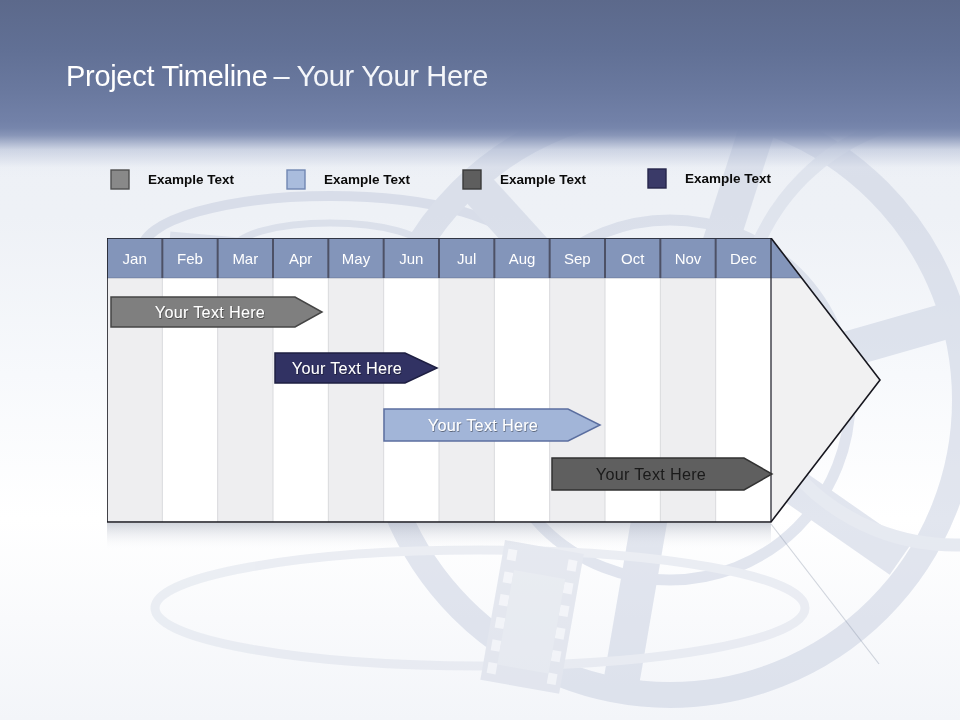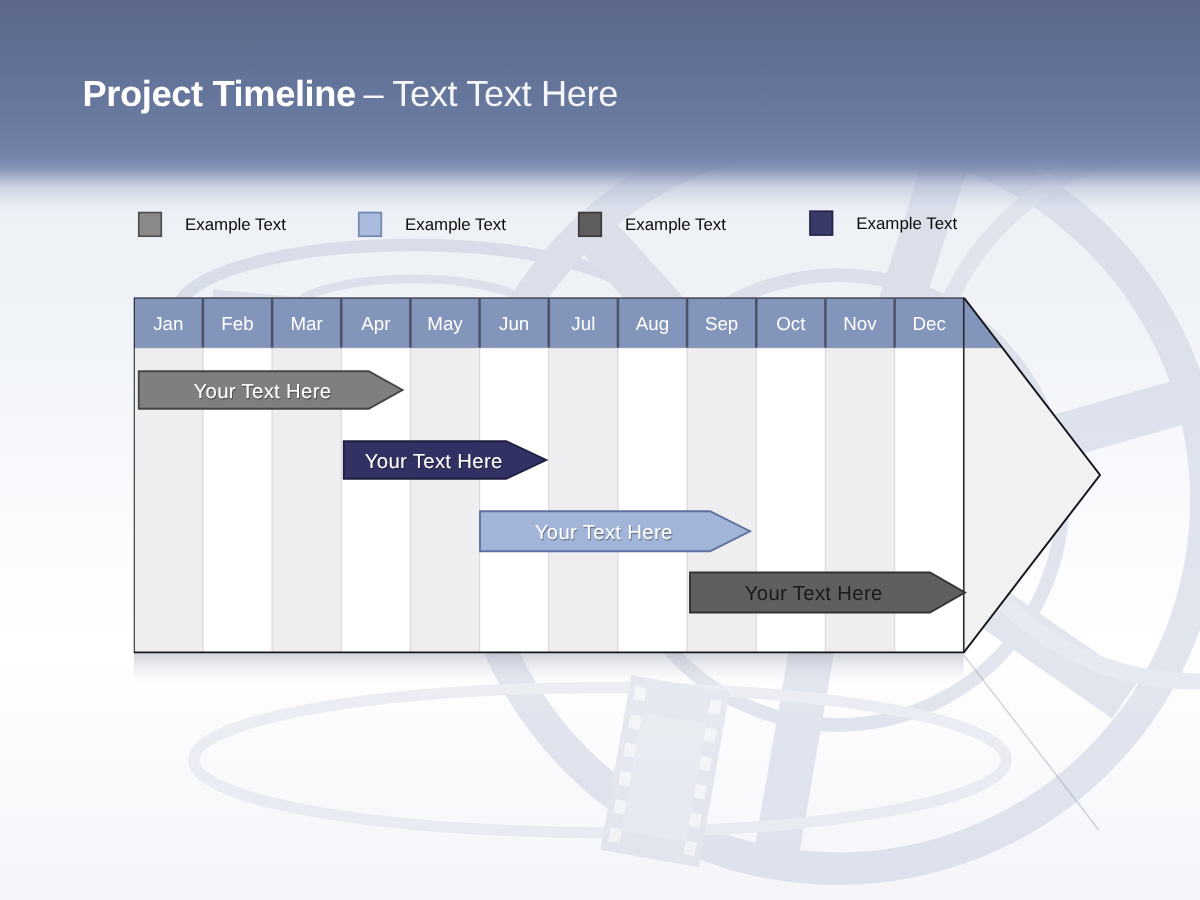--- a/index.html
+++ b/index.html
@@ -15,26 +15,26 @@
     position:absolute;left:0;top:0;width:960px;height:178px;z-index:1;
     background:linear-gradient(180deg,
       #5c698b 0%, #617095 28%, #6a799f 52%, #7281a8 68%, #7786ac 72%,
       rgba(122,137,175,0.88) 76%, rgba(164,176,205,0.45) 84%,
       rgba(222,228,240,0.12) 94%, rgba(238,241,247,0) 100%);
   }
   .title{
     position:absolute;left:66px;top:60px;z-index:2;margin:0;
     color:#ffffff;font-size:29px;letter-spacing:-0.3px;white-space:nowrap;
   }
-  .t-bold{font-weight:700;}
+  .t-bold{font-weight:400;}
   .t-light{font-weight:400;color:#f4f6fa;margin-left:6px;}
   .legend{position:absolute;left:0;top:0;width:960px;height:0;z-index:2;}
   .legend-item{position:absolute;top:169px;display:flex;align-items:center;height:21px;}
   .legend-item .swatch{display:block;}
-  .legend-label{margin-left:17px;font-size:13.5px;font-weight:400;color:#0b0b0b;white-space:nowrap;}
+  .legend-label{margin-left:17px;font-size:13.5px;font-weight:700;color:#0b0b0b;white-space:nowrap;}
   .timeline{position:absolute;left:107px;top:238px;width:774px;height:370px;z-index:3;}
   .reflection{position:absolute;left:107px;top:523px;z-index:2;pointer-events:none;}
   .month{fill:#ffffff;font-size:15px;font-family:"Liberation Sans",sans-serif;}
   .bar-text{font-size:16.2px;font-family:"Liberation Sans",sans-serif;letter-spacing:0.3px;}
 </style>
 </head>
 <body>
 
 <div class="slide">
 
@@ -78,21 +78,21 @@
           <rect x="66" y="100" width="9" height="11"></rect>
             <rect x="66" y="123" width="9" height="11"></rect>
         </g>
         <rect x="14" y="28" width="52" height="96" fill="#dadfe9"></rect>
       </g>
     </g>
   </svg>
 
   <div class="header-band"></div>
 
-  <h1 class="title"><span class="t-bold">Project Timeline</span><span class="t-light">– Text Text Here</span></h1>
+  <h1 class="title"><span class="t-bold">Project Timeline</span><span class="t-light">– Your Your Here</span></h1>
 
   <div class="legend">
     <div class="legend-item" style="left:110px;">
       <svg class="swatch" width="21" height="21">
           <rect x="1" y="1" width="18" height="19" stroke="#4f4f4f" stroke-width="1.4" fill="#898989"></rect>
         </svg>
       <span class="legend-label">Example Text</span>
     </div>
     <div class="legend-item" style="left:286px;">
       <svg class="swatch" width="21" height="21">

